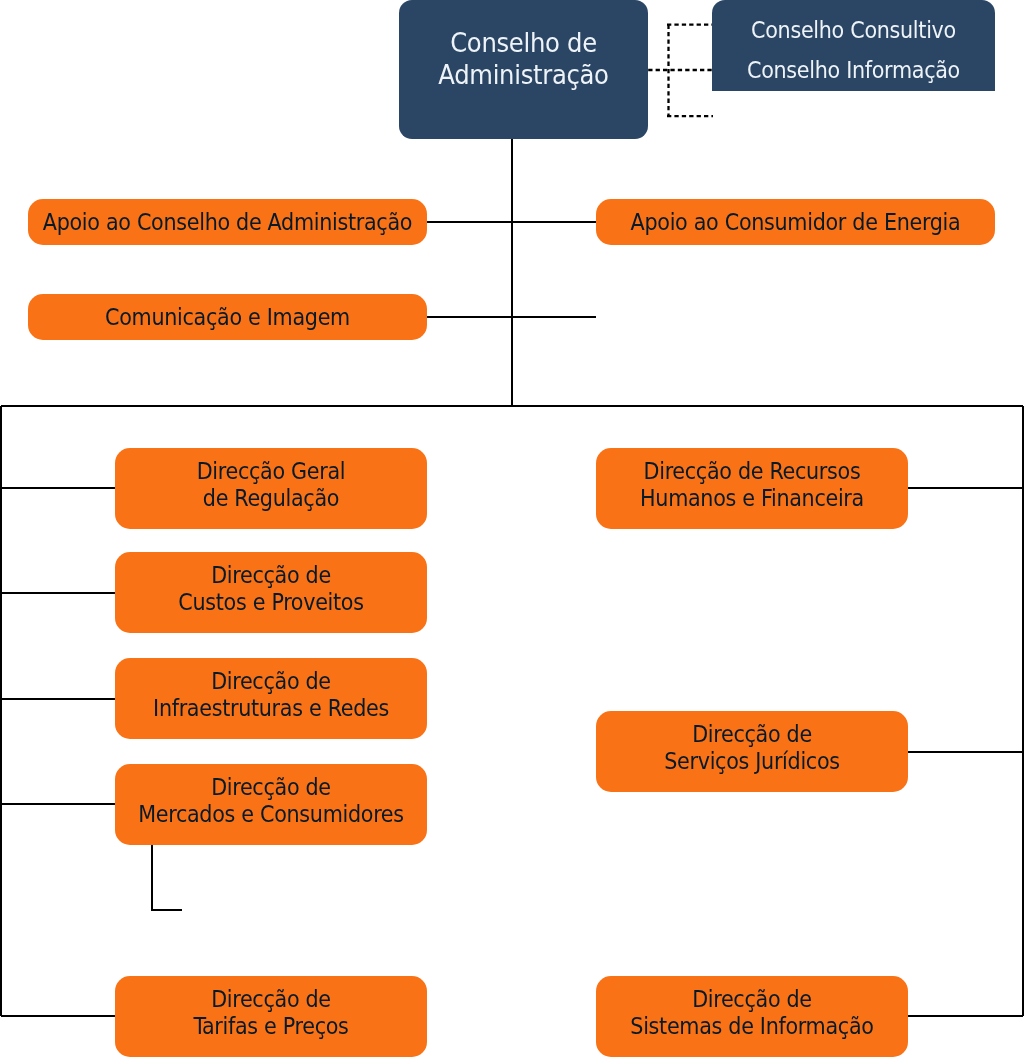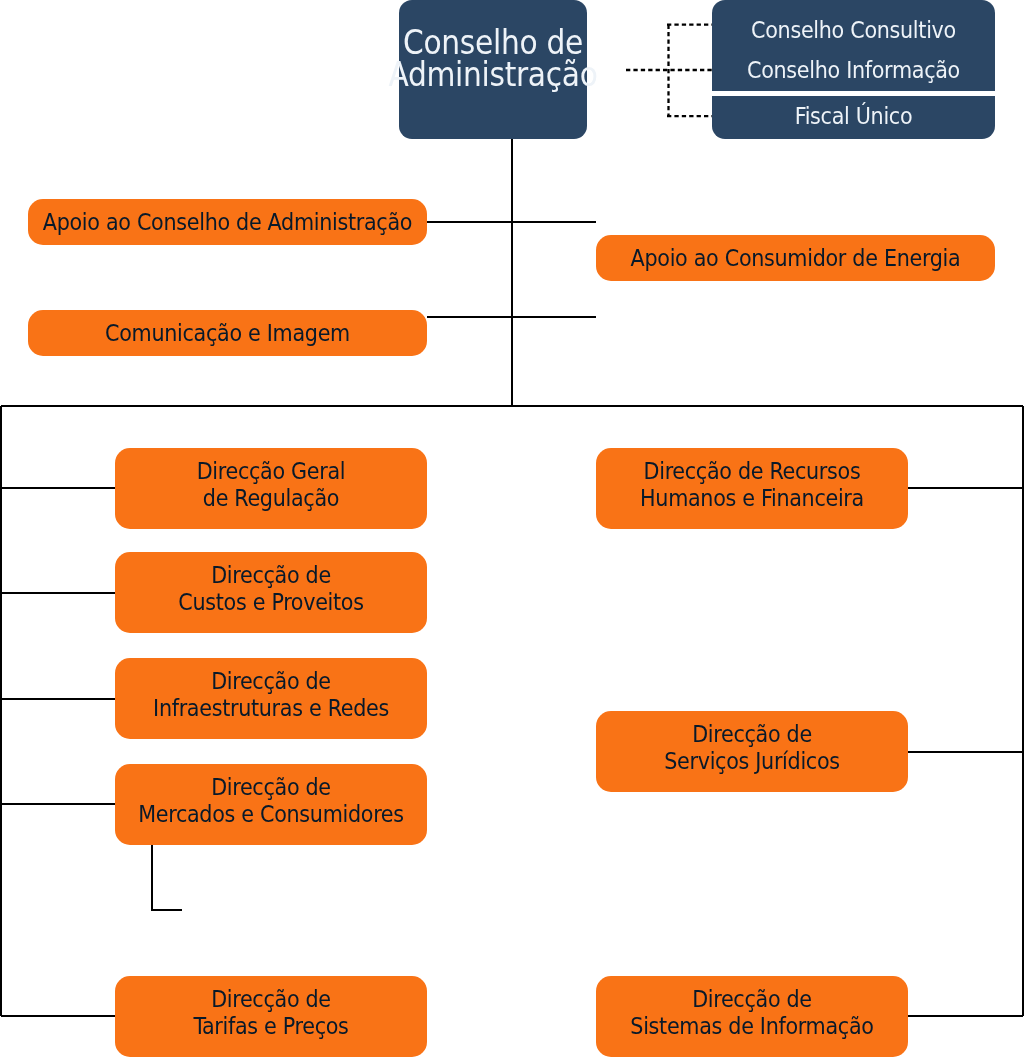--- a/index.html
+++ b/index.html
@@ -10,31 +10,31 @@
   svg.edges{position:absolute;left:0;top:0;width:1024px;height:1057px;}
 
   .node{position:absolute;box-sizing:border-box;display:flex;
         align-items:center;justify-content:center;text-align:center;
         white-space:pre-line;font-size:23px;letter-spacing:-0.3px;line-height:26px;
         border-radius:15px;}
   .dark{background:#2b4664;color:#eef3f8;}
   .light{background:#f97316;color:#08192a;}
 
   
-  #n-board{left:399px;top:0;width:188px;height:139px;border-radius:13px;
-           font-size:33px;line-height:31.6px;padding-bottom:21px;}
+  #n-board{left:399px;top:0;width:249px;height:139px;border-radius:13px;
+           font-size:27px;line-height:31.6px;padding-bottom:21px;}
   #n-advisory-council{left:712px;top:0;width:283px;height:52px;
            border-radius:13px 13px 0 0;padding-top:7.5px;text-align:center;}
   #n-tariff-council{left:712px;top:49px;width:283px;height:42px;border-radius:0;}
   #n-sole-auditor{left:712px;top:96px;width:283px;height:43px;border-radius:0 0 13px 13px;padding-bottom:4px;}
 
   
   #n-board-support{left:28px;top:199px;width:399px;height:46px;}
-  #n-energy-consumer-support{left:596px;top:199px;width:399px;height:46px;margin-top:36px;}
-  #n-communication-image{left:28px;top:294px;width:399px;height:46px;margin-top:16px;}
+  #n-energy-consumer-support{left:596px;top:199px;width:399px;height:46px;}
+  #n-communication-image{left:28px;top:294px;width:399px;height:46px;}
   #n-documentation-centre{left:596px;top:294px;width:399px;height:46px;}
 
   
   .dir{width:312px;height:81px;line-height:27px;padding-bottom:8px;}
   #n-general-regulation{left:115px;top:448px;}
   #n-costs-revenues{left:115px;top:552px;}
   #n-infrastructure-networks{left:115px;top:658px;}
   #n-markets-consumers{left:115px;top:764px;}
   #n-market-supervision-unit{left:182px;top:870px;width:245px;height:81px;
            line-height:27px;padding-bottom:4px;}
@@ -71,21 +71,20 @@
       <path d="M668.5 24.6 L668.5 116.2"></path>
       <path d="M667 24.6 L713 24.6"></path>
       <path d="M667 116.2 L713 116.2"></path>
     </g>
   </svg>
 
   <div class="node dark" id="n-board">Conselho de
 Administração</div>
   <div class="node dark" id="n-advisory-council">Conselho Consultivo</div>
   <div class="node dark" id="n-tariff-council">Conselho Informação</div>
-  <div class="node dark" id="n-sole-auditor">Fiscal Único</div>
 
   <div class="node light" id="n-board-support">Apoio ao Conselho de Administração</div>
   <div class="node light" id="n-energy-consumer-support">Apoio ao Consumidor de Energia</div>
   <div class="node light" id="n-communication-image">Comunicação e Imagem</div>
 
   <div class="node light dir" id="n-general-regulation">Direcção Geral
 de Regulação</div>
   <div class="node light dir" id="n-costs-revenues">Direcção de
 Custos e Proveitos</div>
   <div class="node light dir" id="n-infrastructure-networks">Direcção de

